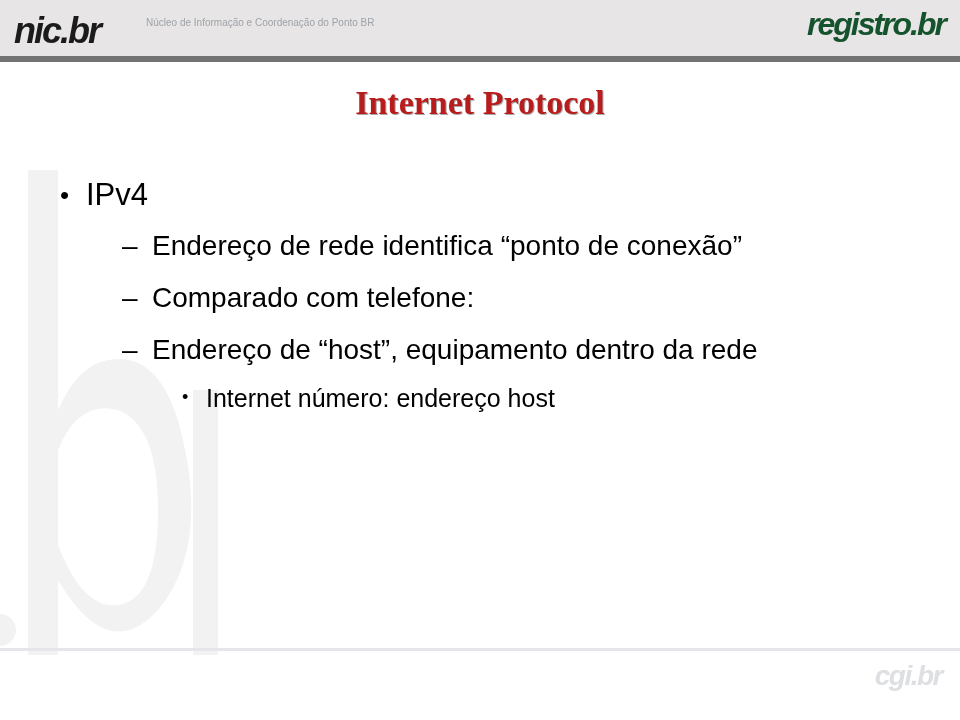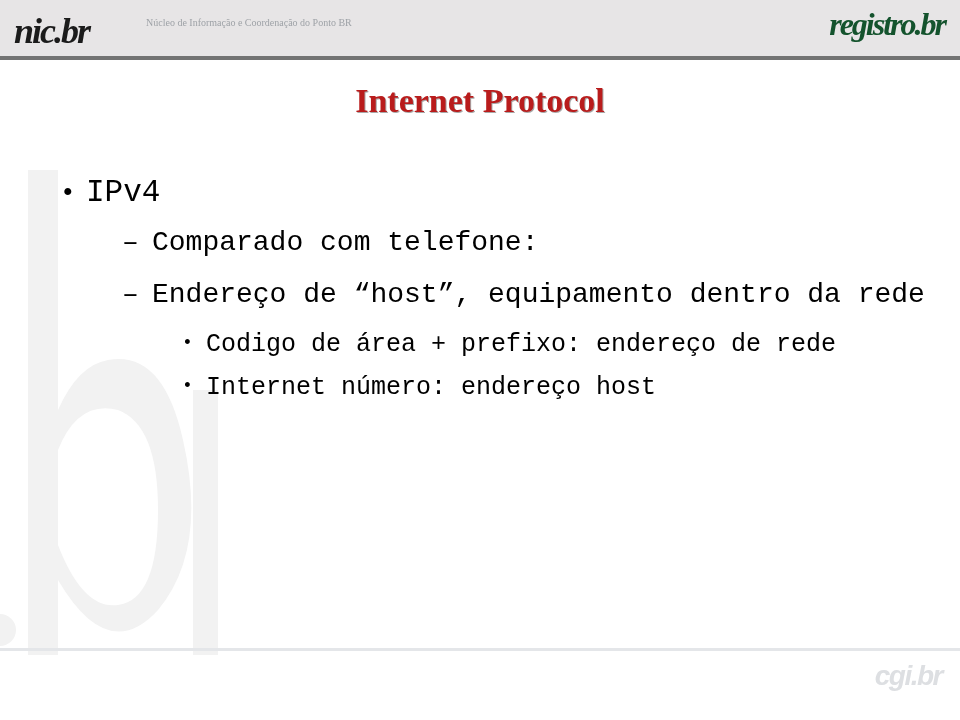--- a/index.html
+++ b/index.html
@@ -10,22 +10,21 @@
     font-family: Verdana, Geneva, sans-serif;
     background: #fff;
     overflow: hidden;
   }
 
   
   .header {
     position: relative;
     height: 56px;
     background: #e7e5e6;
-    border-bottom: 4px solid #737373;
-    font-family: Liberation Serif, serif;
+    border-bottom: 6px solid #737373;
   }
   .nic-logo {
     position: absolute;
     left: 14px;
     top: 13px;
     font-weight: 900;
     font-style: italic;
     font-size: 36px;
     color: #1b1b1b;
     letter-spacing: -2px;
@@ -72,21 +71,21 @@
     text-align: center;
     font-size: 34px;
     font-weight: 700;
     font-family: Georgia, 'Times New Roman', serif;
     color: #b91c1c;
     text-shadow: 1px 1px 0 #a8a8a8;
   }
 
   .content {
     margin: 55px 0 0 60px;
-    font-family: Liberation Mono, monospace;
+    font-family: Liberation Sans, sans-serif;
     color: #000;
   }
 
   .b1 {             
     font-size: 31px;
     margin: 0 0 14px 0;
     position: relative;
     padding-left: 26px;
   }
   .b1::before {
@@ -180,24 +179,24 @@
     <path d="M 205 240 L 205 505 L 230 505 L 230 320 Q 230 270 230 260 L 230 240 Z"></path>
   </g>
 </svg>
 
 <div class="slide">
   <h1 class="title">Internet Protocol</h1>
 
   <div class="content">
     <div class="b1">IPv4</div>
 
+    <div class="b2">Endereço de rede identifica “ponto de conexão”</div>
     <div class="b2">Comparado com telefone:</div>
     <div class="b2">Endereço de “host”, equipamento dentro da rede</div>
 
-    <div class="b3">Codigo de área + prefixo: endereço de rede</div>
     <div class="b3">Internet número: endereço host</div>
   </div>
 </div>
 
 <div class="footer">
   <div class="line"></div>
   <div class="cgi-logo">cgi.br</div>
 </div>
 
 </body></html>

